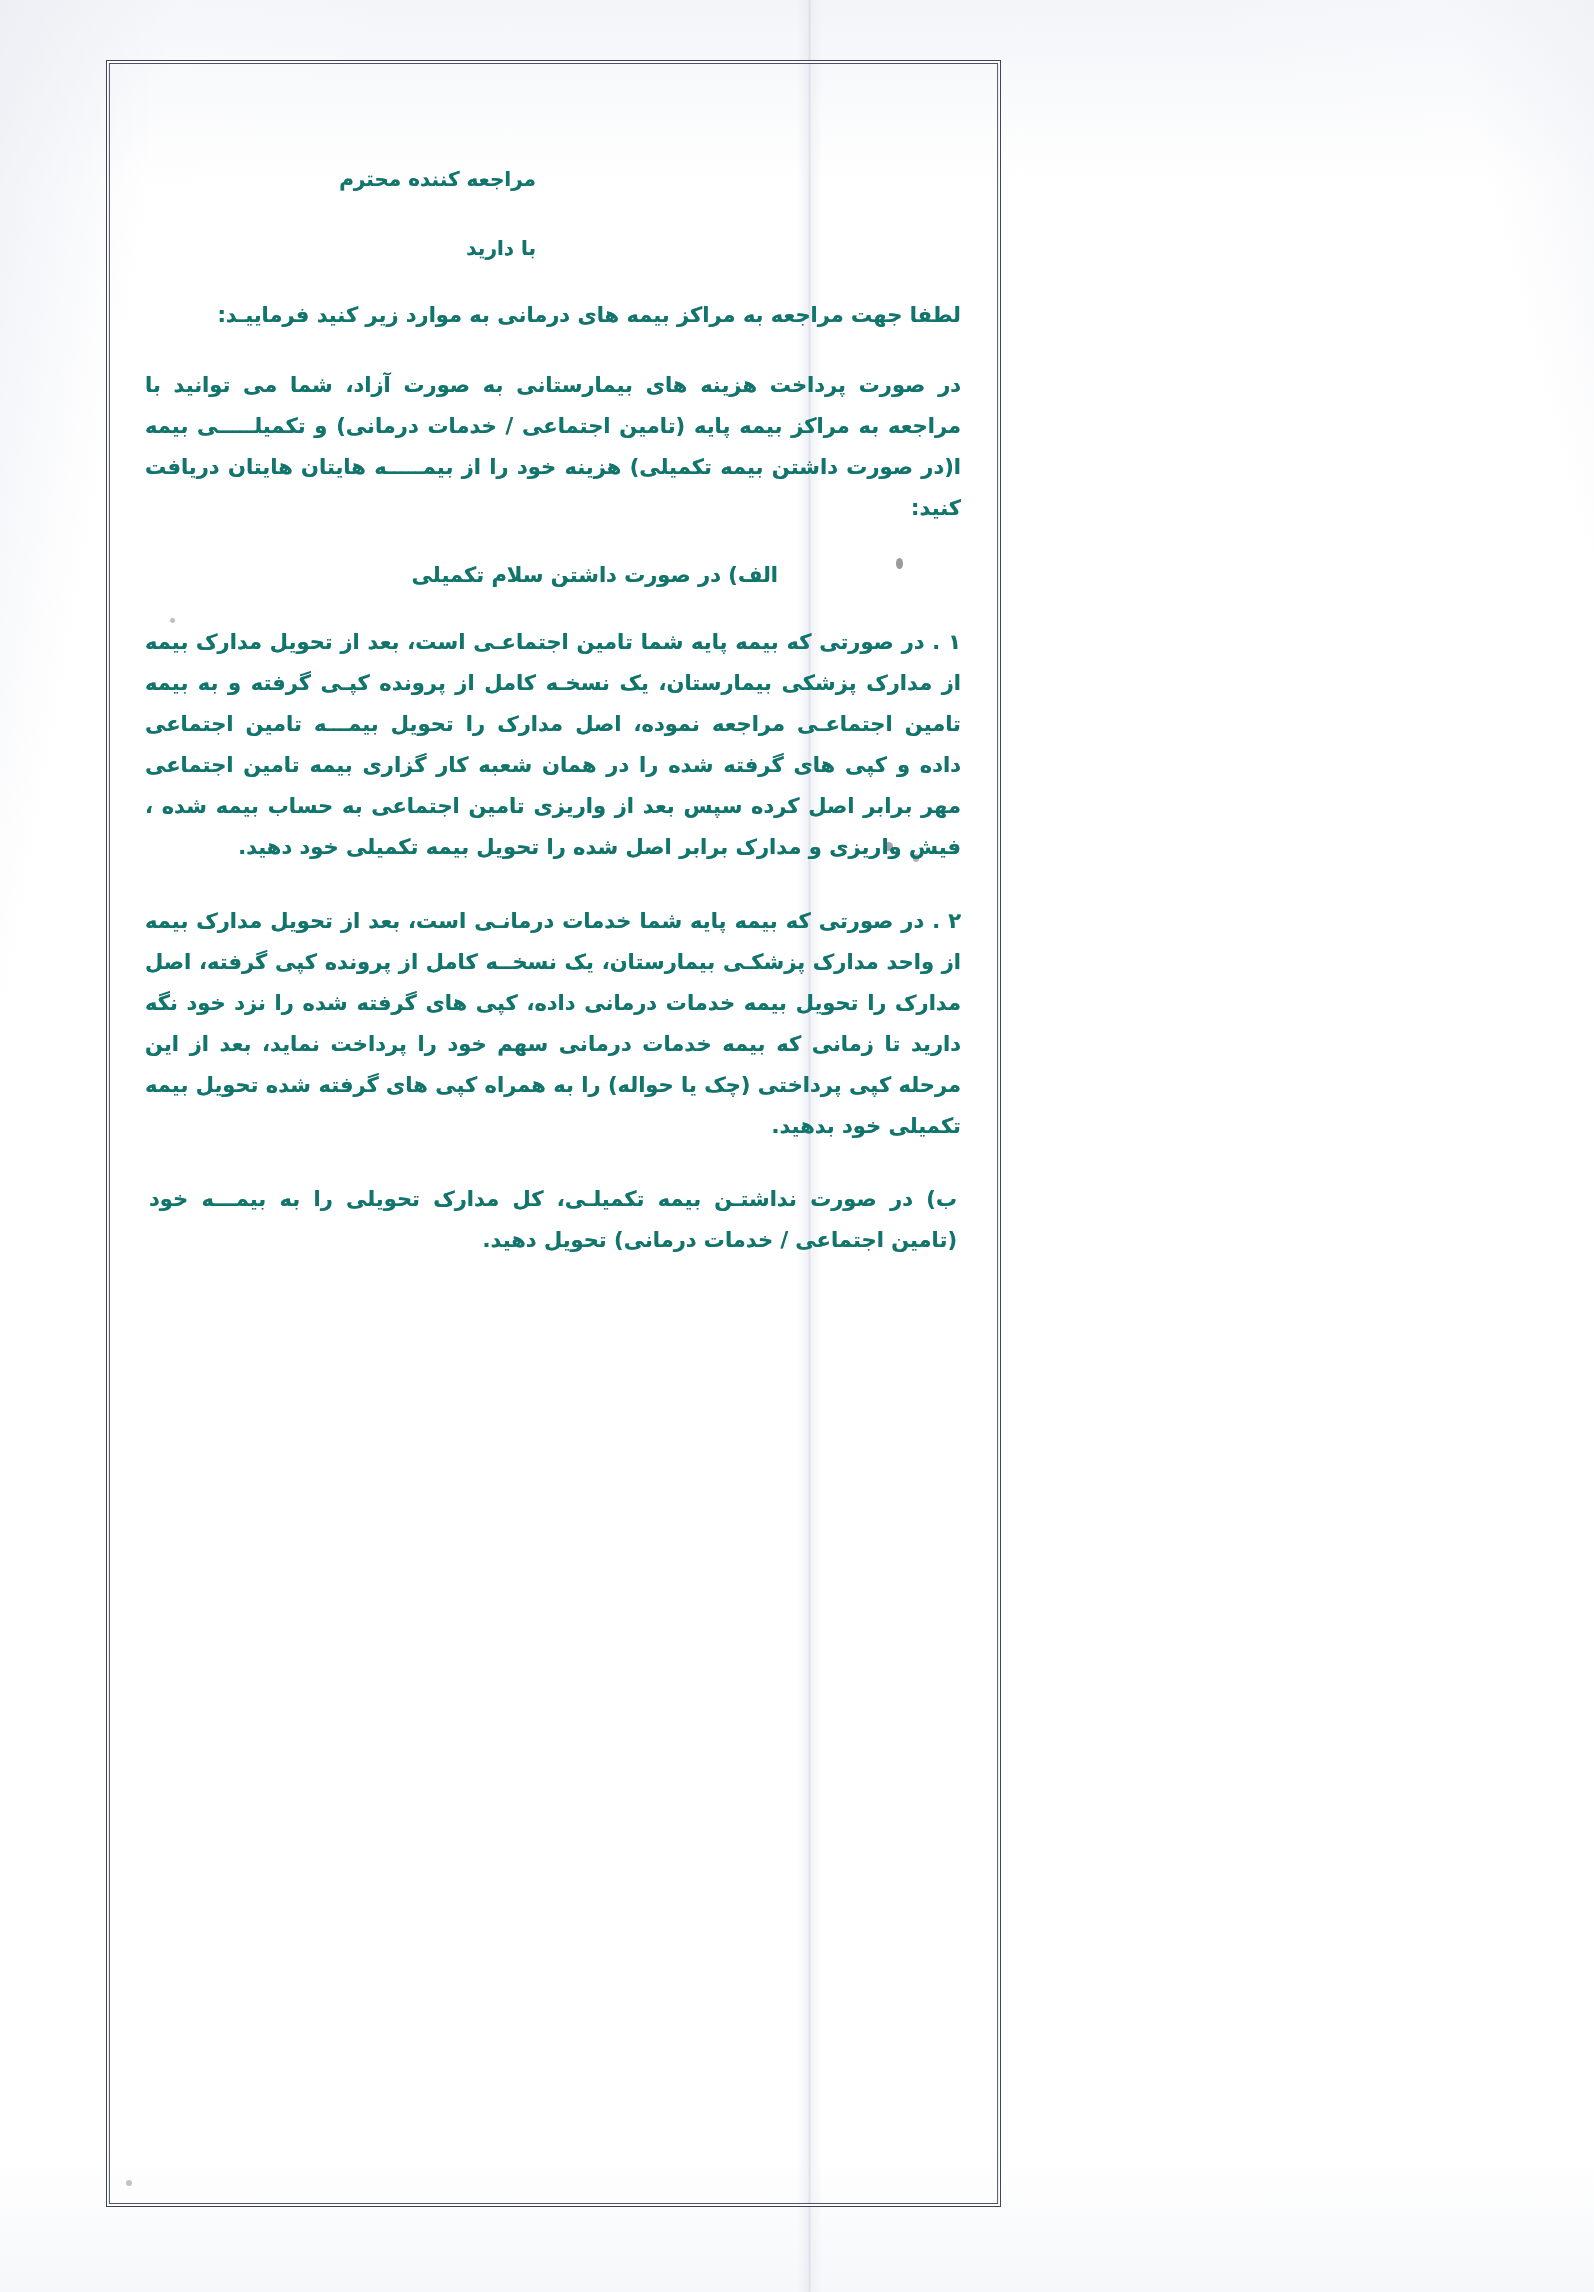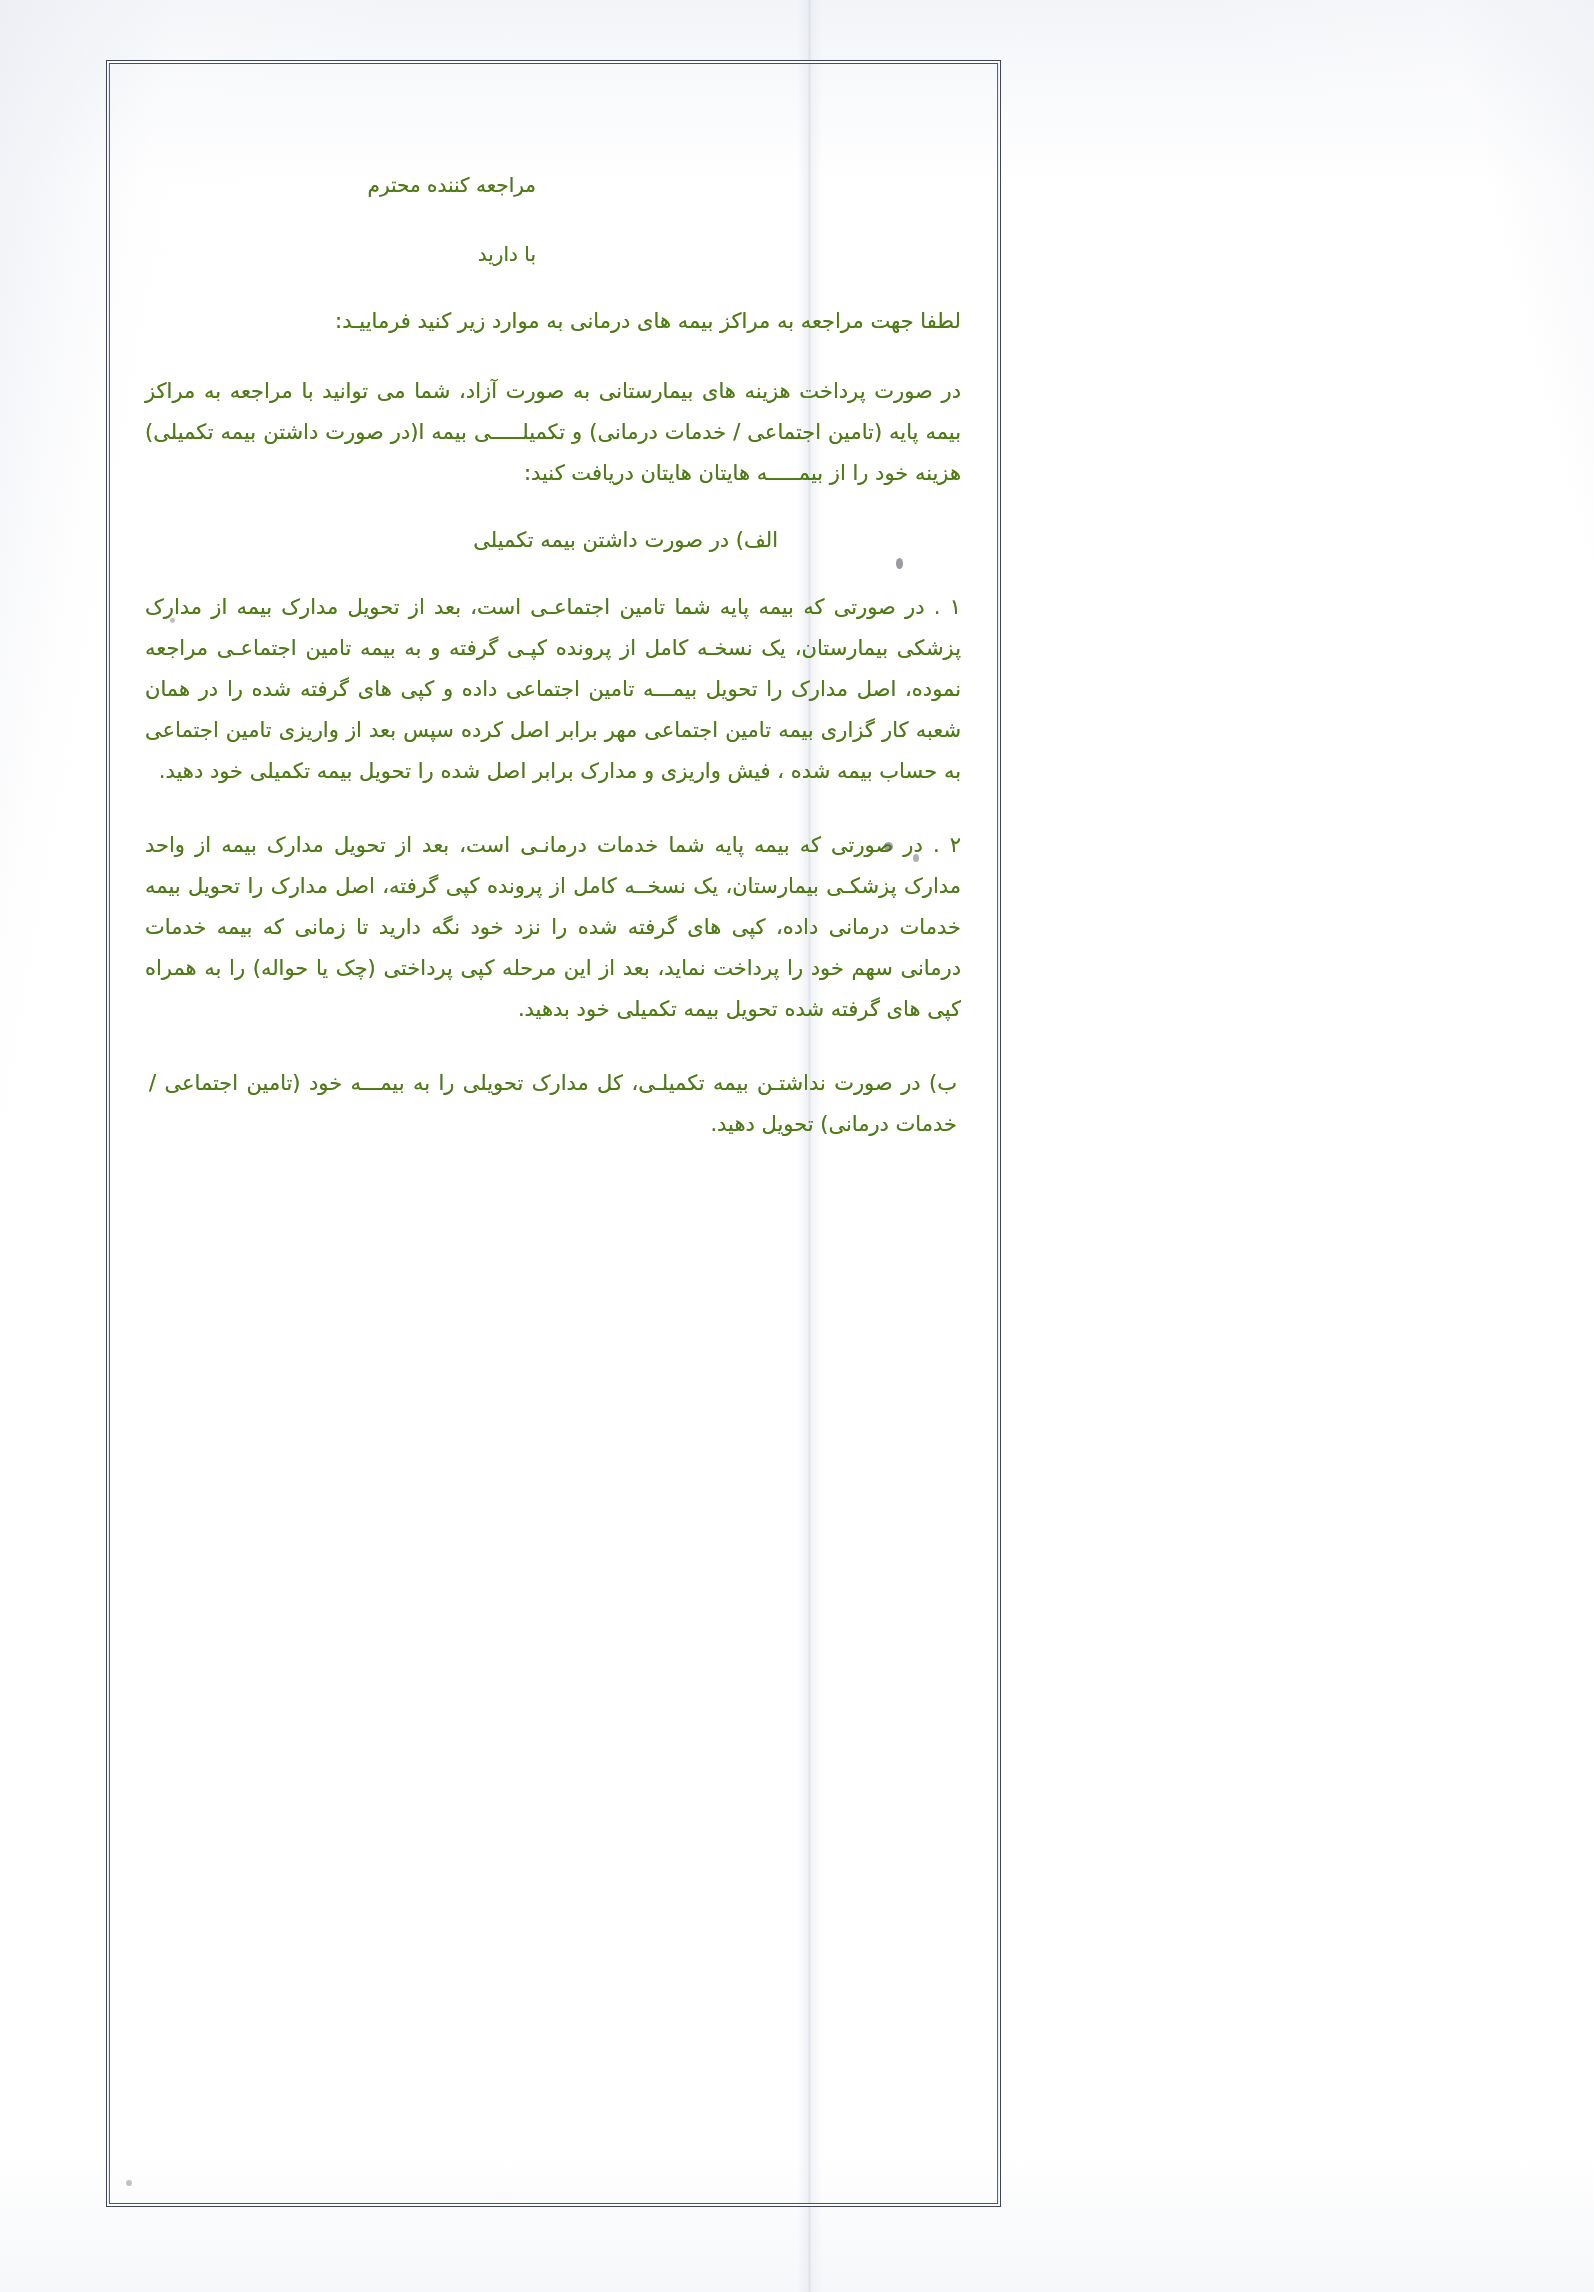--- a/index.html
+++ b/index.html
@@ -62,27 +62,27 @@
     height: 2145px;
     border: 1px solid #2b3147;
     box-shadow: 0 0 0 1.9px #ffffff inset, 0 0 0 2.9px #3a405a inset;
     opacity: 0.9;
   }
 
   
   .content {
     position: absolute;
     left: 145px;
-    top: 169px;
+    top: 163px;
     width: 816px;
     direction: rtl;
     text-align: right;
-    color: #4d7c0f;
+    color: #0f766e;
     font-family: "DejaVu Sans", sans-serif;
-    font-weight: normal;
+    font-weight: bold;
   }
 
   .line-block { margin: 0; }
 
   .salutation {
     font-size: 20px;
     line-height: 1.6;
     margin: 0 0 37px 0;
     padding-right: 425px;
     letter-spacing: 0px;
@@ -152,21 +152,21 @@
   <div class="content">
 
     <p class="salutation line-block">مراجعه کننده محترم</p>
 
     <p class="greeting line-block">با دارید</p>
 
     <p class="intro line-block">لطفا جهت مراجعه به مراکز بیمه های درمانی به موارد زیر کنید فرماییـد:</p>
 
     <p class="para line-block">در صورت پرداخت هزینه های بیمارستانی به صورت آزاد، شما می توانید با مراجعه به مراکز بیمه پایه (تامین اجتماعی / خدمات درمانی) و تکمیلـــــی بیمه ا(در صورت داشتن بیمه تکمیلی) هزینه خود را از بیمـــــه هایتان هایتان دریافت کنید:</p>
 
-    <p class="section-head line-block">الف) در صورت داشتن بیمه تکمیلی</p>
+    <p class="section-head line-block">الف) در صورت داشتن سلام تکمیلی</p>
 
     <p class="numbered line-block">۱ . در صورتی که بیمه پایه شما تامین اجتماعـی است، بعد از تحویل مدارک بیمه از مدارک پزشکی بیمارستان، یک نسخـه کامل از پرونده کپـی گرفته و به بیمه تامین اجتماعـی مراجعه نموده، اصل مدارک را تحویل بیمـــه تامین اجتماعی داده و کپی های گرفته شده را در همان شعبه کار گزاری بیمه تامین اجتماعی مهر برابر اصل کرده سپس بعد از واریزی تامین اجتماعی به حساب بیمه شده ، فیش واریزی و مدارک برابر اصل شده را تحویل بیمه تکمیلی خود دهید.</p>
 
     <p class="numbered line-block">۲ . در صورتی که بیمه پایه شما خدمات درمانـی است، بعد از تحویل مدارک بیمه از واحد مدارک پزشکـی بیمارستان، یک نسخــه کامل از پرونده کپی گرفته، اصل مدارک را تحویل بیمه خدمات درمانی داده، کپی های گرفته شده را نزد خود نگه دارید تا زمانی که بیمه خدمات درمانی سهم خود را پرداخت نماید، بعد از این مرحله کپی پرداختی (چک یا حواله) را به همراه کپی های گرفته شده تحویل بیمه تکمیلی خود بدهید.</p>
 
     <p class="closing line-block">ب) در صورت نداشتـن بیمه تکمیلـی، کل مدارک تحویلی را به بیمـــه خود (تامین اجتماعی / خدمات درمانی) تحویل دهید.</p>
 
   </div>
 
 </div>

